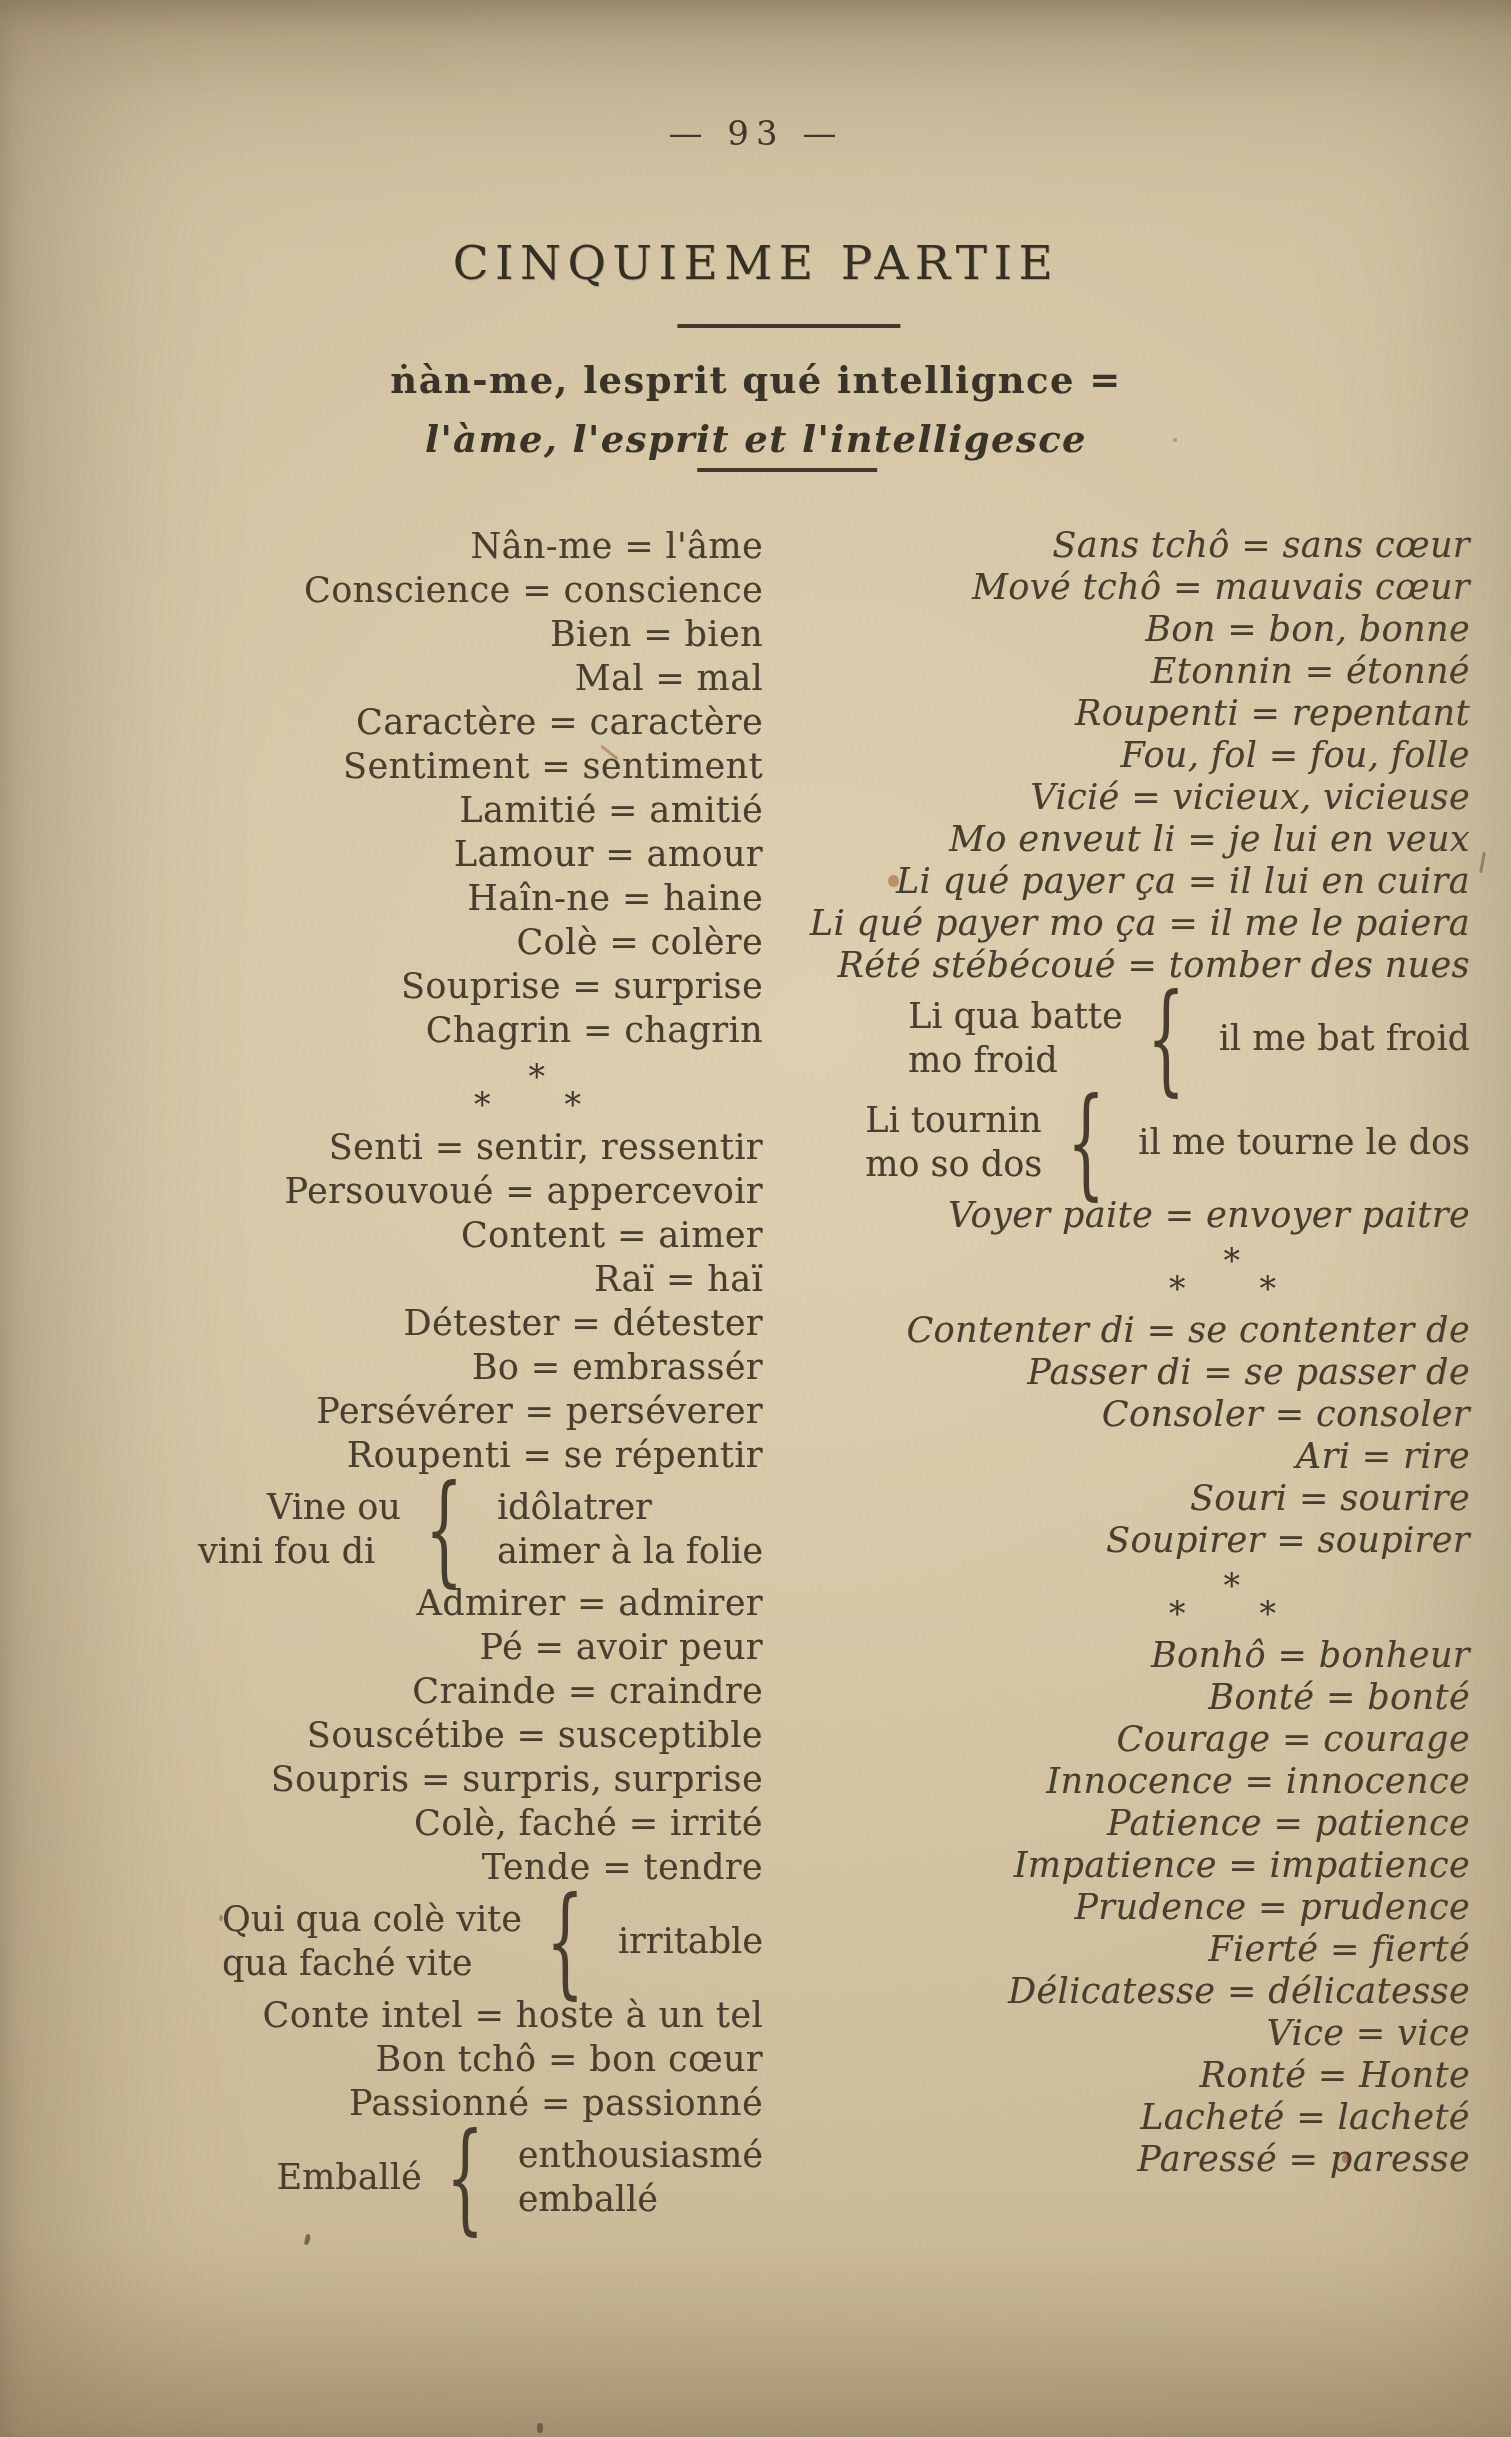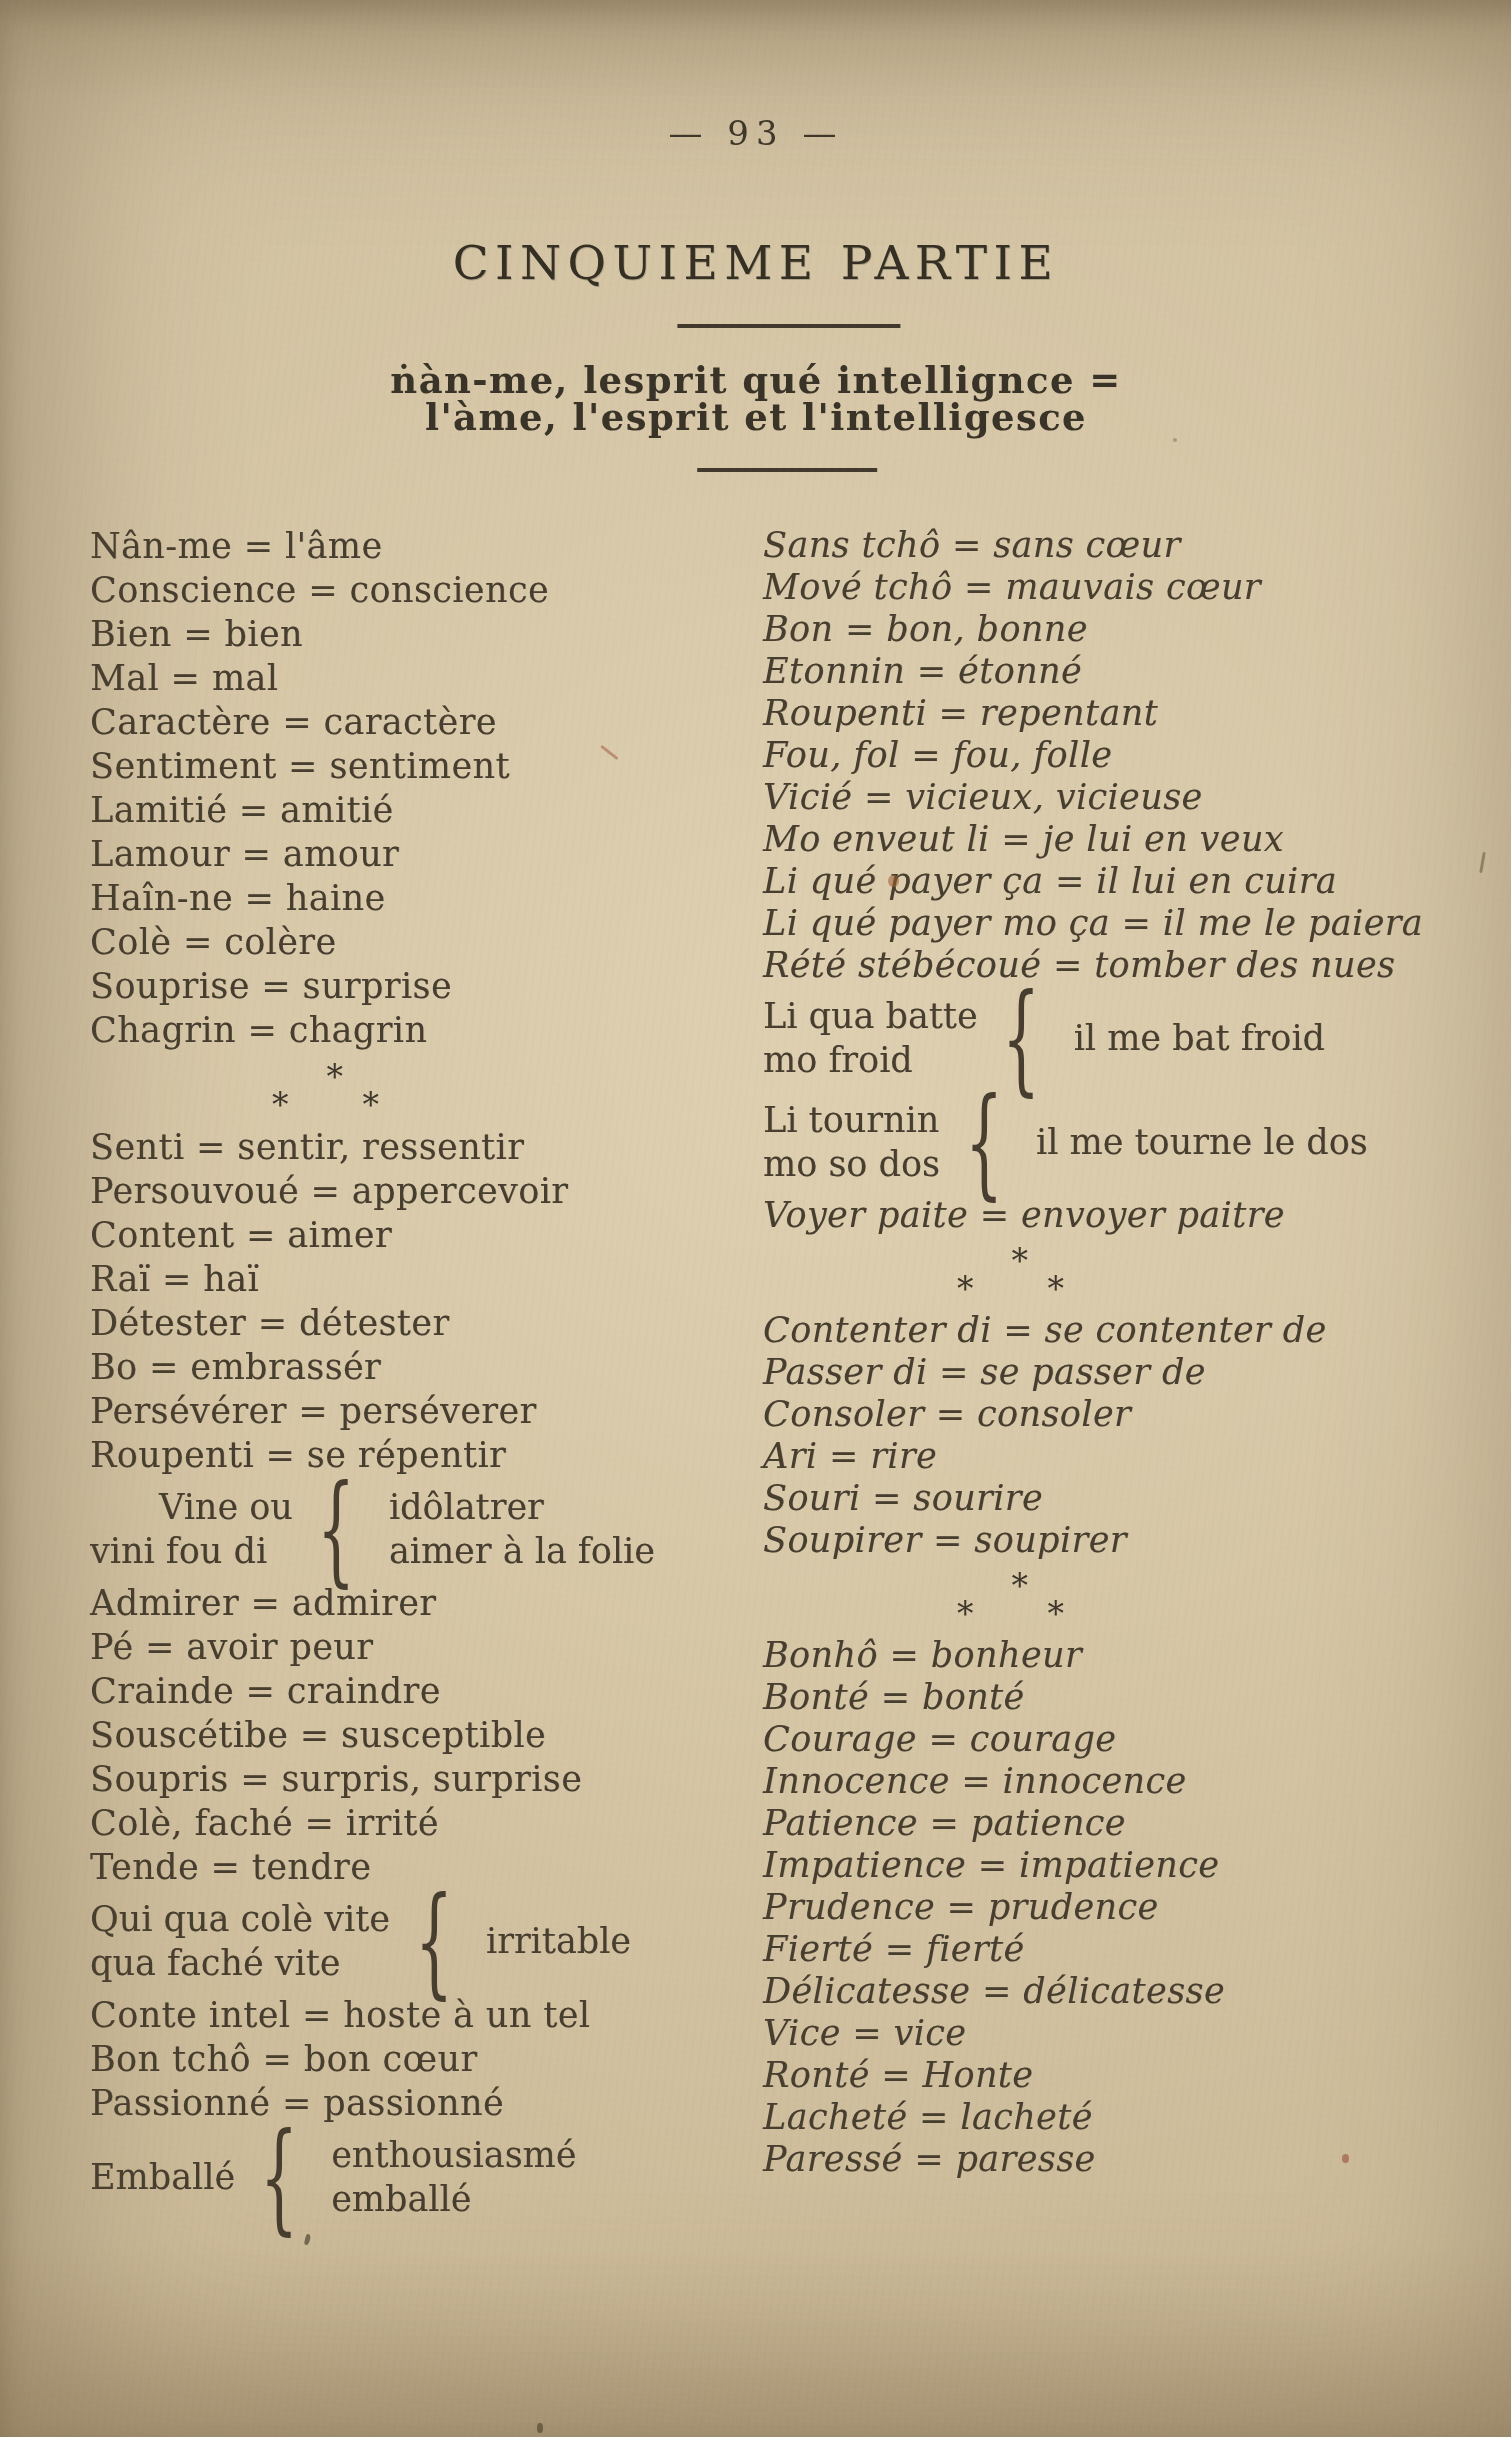--- a/index.html
+++ b/index.html
@@ -27,24 +27,24 @@
   .header { position: absolute; left: 0; width: 1512px; text-align: center; }
   .page-number { top: 113px; font-size: 34px; letter-spacing: 7px; color: #3e372b; }
   .section-title { top: 235px; font-size: 47px; font-weight: 400; letter-spacing: 6.4px; color: #352f24;
                    text-shadow: 0.7px 0.7px 0 rgba(53,47,36,.25); }
   .rule { position: absolute; left: 50%; transform: translateX(-46%); border: 0; margin: 0;
           background: #40392c; box-shadow: 0 4.2px 0 -2.1px rgba(64,57,44,.55); }
   .rule-1 { top: 324px; width: 223px; height: 3.5px; }
   .rule-2 { top: 468px; width: 180px; height: 3.5px; }
   .subtitle { font-size: 37px; font-weight: 700; color: #3a3327; letter-spacing: 1.4px; }
   .subtitle-1 { top: 358px; }
-  .subtitle-2 { top: 395px; }
+  .subtitle-2 { top: 417px; font-style: italic; }
 
   .columns { position: absolute; top: 524px; left: 90px; right: 28px; display: flex; }
-  .col { display: flex; flex-direction: column; }
+  .col { display: flex; flex-direction: column; align-items: flex-end; }
   .col-left  { width: 673px; }
   .col-right { width: 707px; }
   .entry { font-size: 35px; line-height: 44px; white-space: nowrap; letter-spacing: 0.4px;
            text-shadow: 0.4px 0.4px 0 rgba(71,62,47,.30); }
   .col-right .entry { line-height: 42px; font-style: italic; }
 
   .asterism { text-align: center; padding: 11.3px 0 5.7px; width: 70%; }
   .ast-row { line-height: 28px; font-size: 33px; color: #3e372b; }
   .ast-row-1 span { margin-left: 18.4px; }
   .ast-row-2 span { display: inline-block; margin: 0 37px; }

